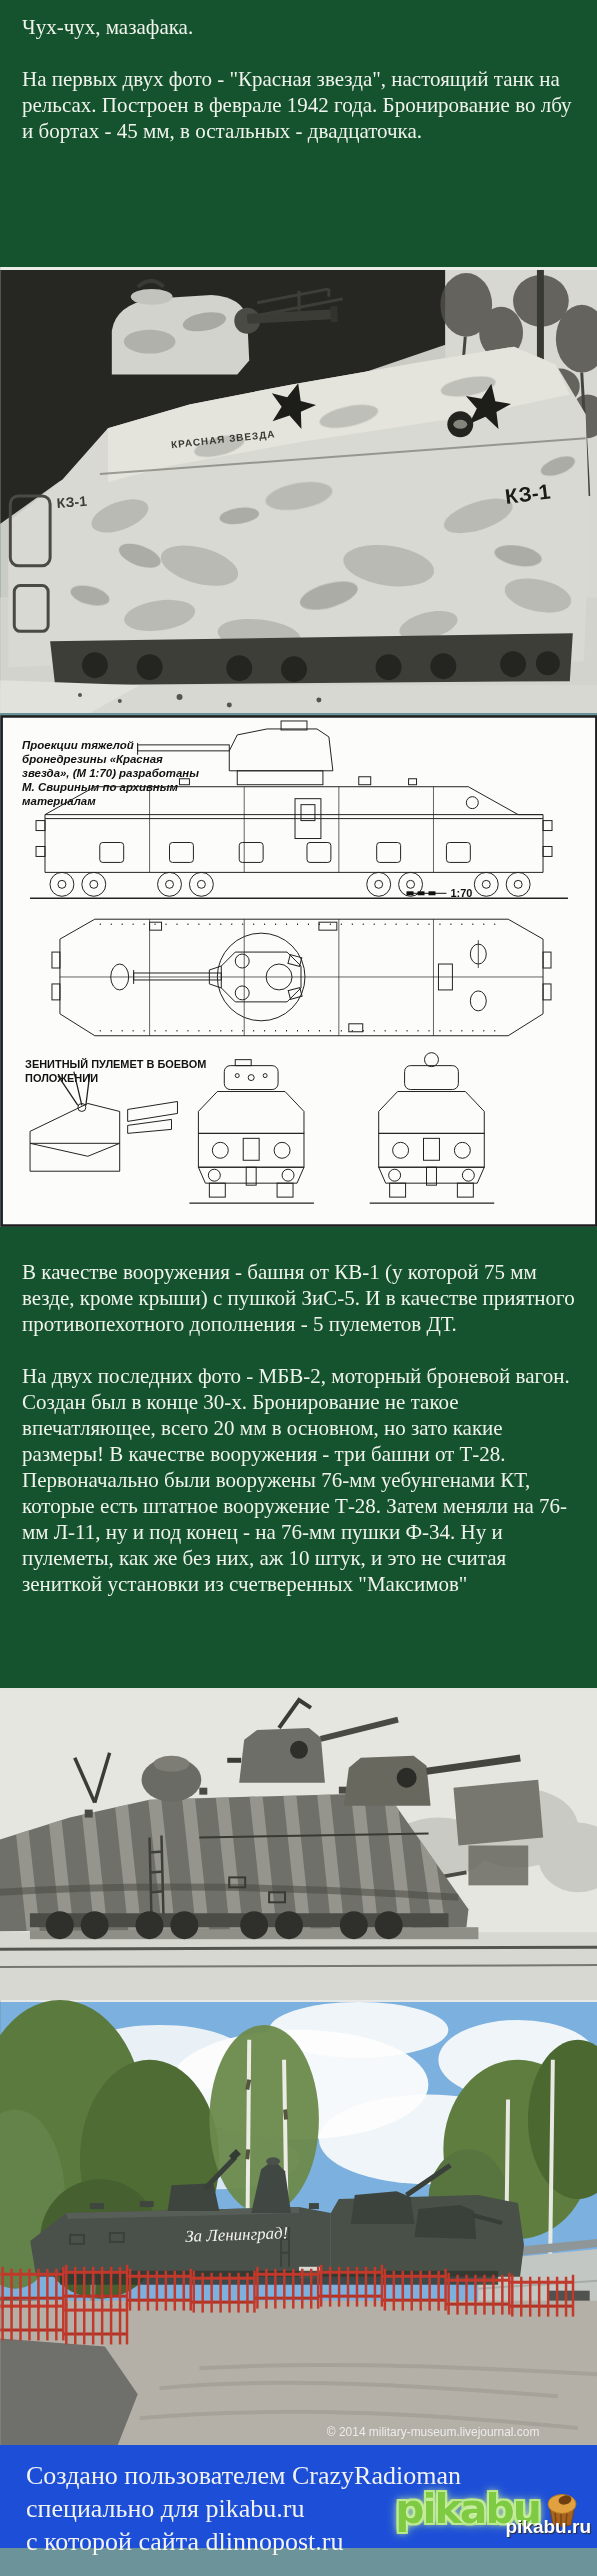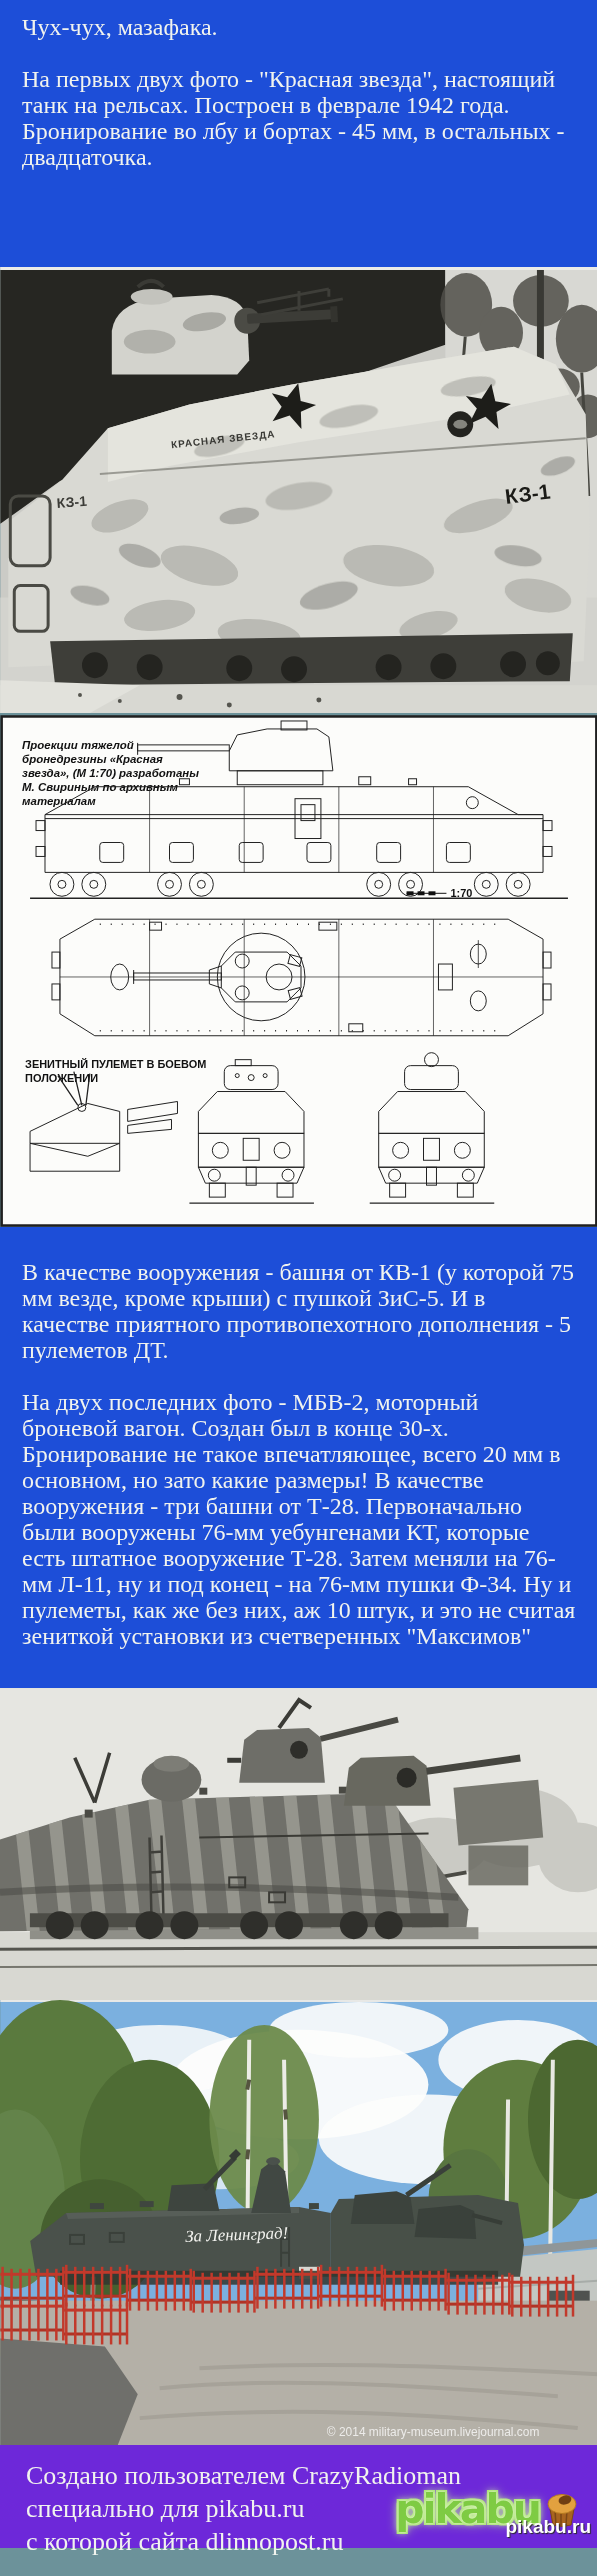--- a/index.html
+++ b/index.html
@@ -1,26 +1,26 @@
 <!DOCTYPE html>
 <html><head>
 <meta charset="utf-8">
 <style>
   html,body{margin:0;padding:0;}
   body{width:598px;background:#6C929A;font-family:"Liberation Serif","DejaVu Serif",serif;}
   .page{width:598px;height:2576px;overflow:hidden;}
-  .text-block{background:#1d4ed8;color:#F1F3EE;font-size:24px;line-height:26px;
+  .text-block{background:#14532d;color:#F1F3EE;font-size:21px;line-height:26px;
               padding:0 22px;box-sizing:border-box;overflow:hidden;}
   .tb1{height:267px;padding-top:14px;}
   .tb2{height:461px;padding-top:32px;}
   .text-block p{margin:0 0 26px 0;}
   figure{margin:0;display:block;line-height:0;}
   figure svg{display:block;}
   .spacer{height:2px;background:#6C929A;}
-  .footer{height:103px;background:#6d28d9;position:relative;color:#F1F3EE;
+  .footer{height:103px;background:#1d4ed8;position:relative;color:#F1F3EE;
           box-sizing:border-box;padding:14px 0 0 26px;font-size:26px;line-height:33px;}
   .footer .fline{white-space:nowrap;}
   .pikabu-logo{position:absolute;right:14px;top:42px;display:flex;align-items:center;}
   .logo-text{font-family:"DejaVu Sans",sans-serif;font-weight:bold;font-size:41px;
              color:#7ECB43;letter-spacing:-2px;
              text-shadow:0 0 2px #e3f7cd,0 0 6px #cdefa8,0 0 12px #bce98e,
                          2px 2px 0 #a9e273,-2px -2px 0 #a9e273,2px -2px 0 #a9e273,-2px 2px 0 #a9e273;}
   .site-label{position:absolute;right:7px;bottom:5px;font-family:"Liberation Sans",sans-serif;
               font-size:19px;font-weight:bold;color:#fff;text-shadow:1px 1px 1px #2a2a2a;}
   .bp-caption{font-family:"Liberation Sans",sans-serif;font-weight:bold;font-style:italic;

